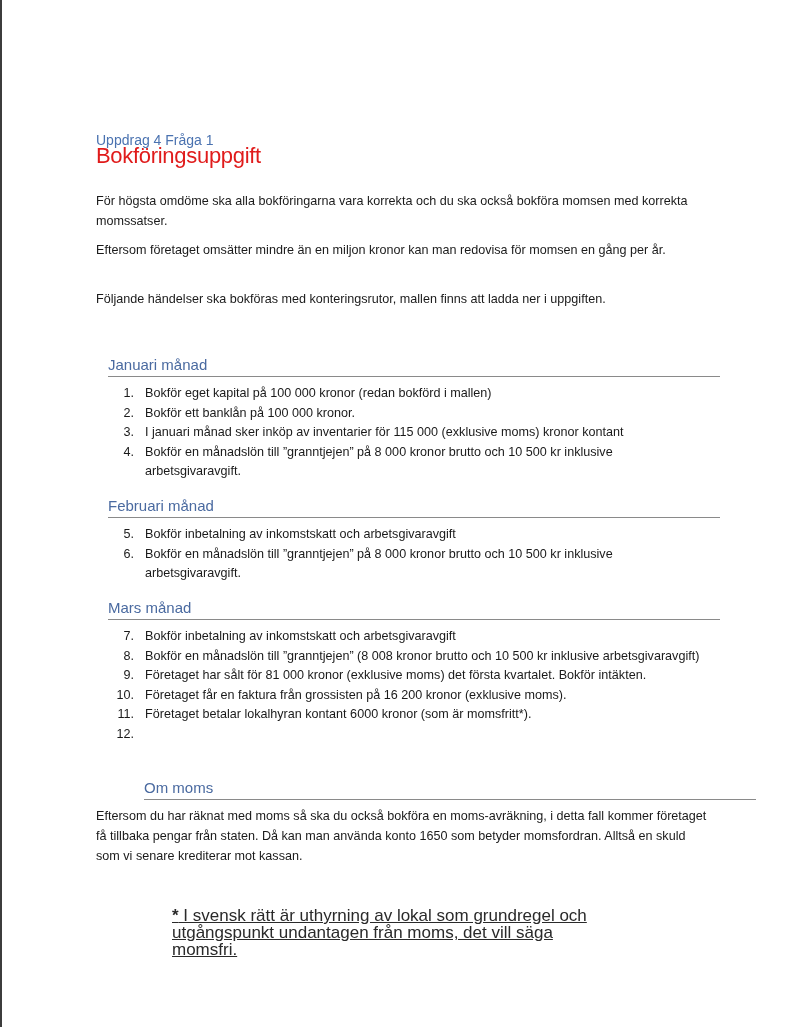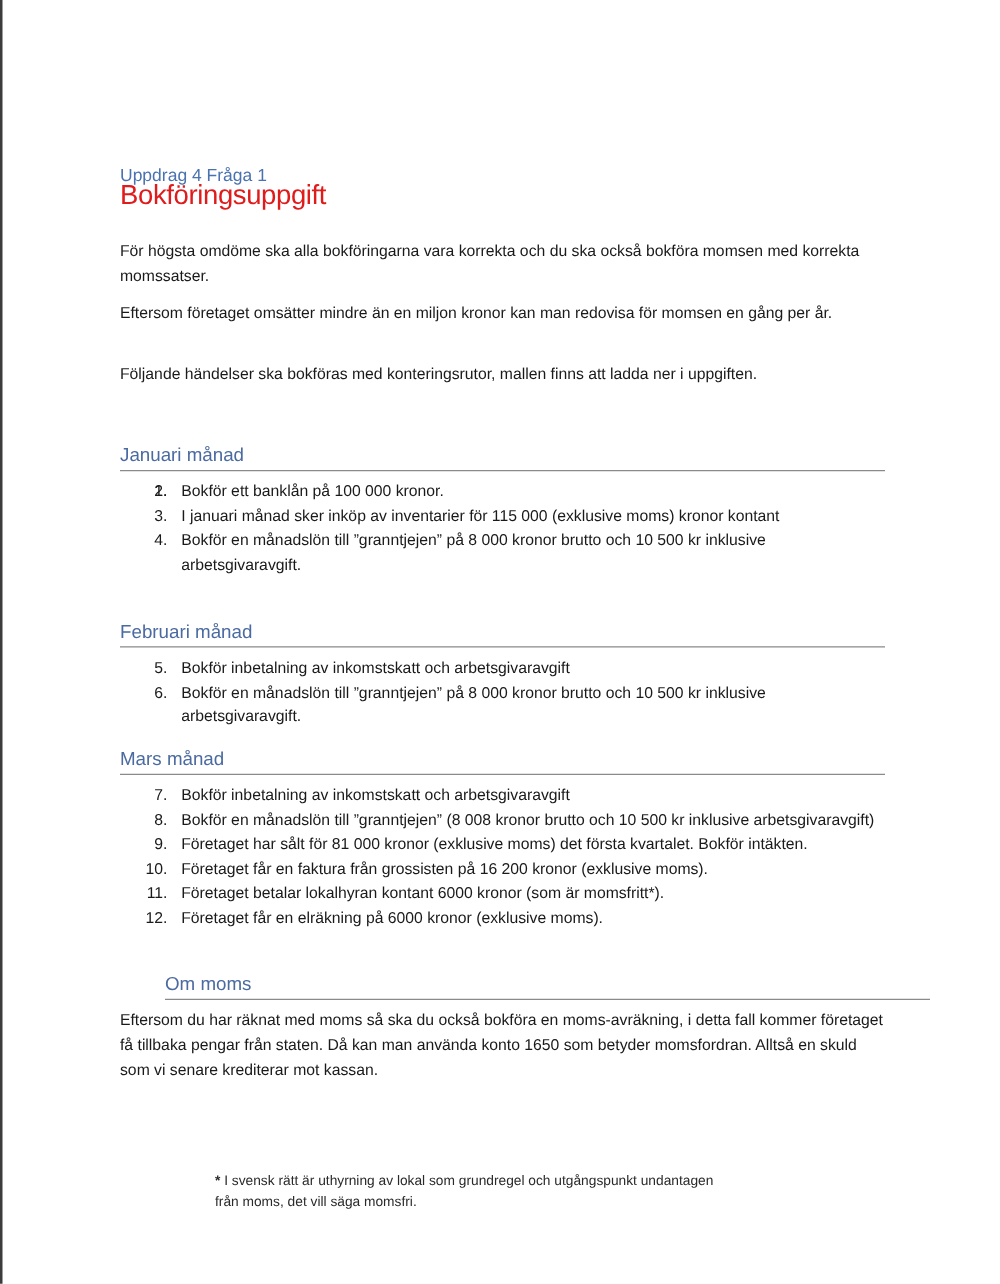--- a/index.html
+++ b/index.html
@@ -51,21 +51,21 @@
     position: absolute;
     left: 0;
     width: 612px;
     font-size: 12.6px;
     line-height: 20px;
     color: #1a1a1a;
     margin: 0;
   }
   .section-heading {
     position: absolute;
-    left: 0;
+    left: 12px;
     width: 612px;
     height: 24px;
     border-bottom: 1px solid #8a8a8a;
   }
   .section-heading span {
     position: absolute;
     left: 0;
     bottom: 3px;
     font-size: 15px;
     color: #4a6aa0;
@@ -88,25 +88,26 @@
   }
   .list li .num {
     position: absolute;
     left: 0;
     width: 38px;
     text-align: right;
   }
   .footnote {
     position: absolute;
     left: 172px;
-    top: 937px;
+    top: 907px;
     width: 420px;
-    font-size: 11px;
+    font-size: 17px;
     line-height: 17px;
     color: #2a2a2a;
+    text-decoration: underline;
   }
   .footnote .star {
     font-weight: bold;
   }
 </style>
 </head>
 <body>
 
 <div class="page-border-left"></div>
 
@@ -116,21 +117,21 @@
   <div class="subtitle">Uppdrag 4 Fråga 1</div>
 
   <p class="para" style="top:191px;">För högsta omdöme ska alla bokföringarna vara korrekta och du ska också bokföra momsen med korrekta momssatser.</p>
   <p class="para" style="top:240px;">Eftersom företaget omsätter mindre än en miljon kronor kan man redovisa för momsen en gång per år.</p>
   <p class="para" style="top:289px;">Följande händelser ska bokföras med konteringsrutor, mallen finns att ladda ner i uppgiften.</p>
 
   <div class="section-heading" style="top:352px;">
     <span>Januari månad</span>
   </div>
   <ol class="list" style="top:384px;">
-    <li><span class="num">1.</span></li>
+    <li><span class="num">1.</span><span>Bokför eget kapital på 100 000 kronor (redan bokförd i mallen)</span></li>
     <li><span class="num">2.</span><span>Bokför ett banklån på 100 000 kronor.</span></li>
     <li><span class="num">3.</span><span>I januari månad sker inköp av inventarier för 115 000 (exklusive moms) kronor kontant</span></li>
     <li><span class="num">4.</span><span>Bokför en månadslön till ”granntjejen” på 8 000 kronor brutto och 10 500 kr inklusive arbetsgivaravgift.</span></li>
   </ol>
 
   <div class="section-heading" style="top:493px;">
     <span>Februari månad</span>
   </div>
   <ol class="list" style="top:525px;">
     <li><span class="num">5.</span><span>Bokför inbetalning av inkomstskatt och arbetsgivaravgift</span></li>
@@ -139,21 +140,21 @@
 
   <div class="section-heading" style="top:595px;">
     <span>Mars månad</span>
   </div>
   <ol class="list" style="top:627px;">
     <li><span class="num">7.</span><span>Bokför inbetalning av inkomstskatt och arbetsgivaravgift</span></li>
     <li><span class="num">8.</span><span>Bokför en månadslön till ”granntjejen” (8 008 kronor brutto och 10 500 kr inklusive arbetsgivaravgift)</span></li>
     <li><span class="num">9.</span><span>Företaget har sålt för 81 000 kronor (exklusive moms) det första kvartalet. Bokför intäkten.</span></li>
     <li><span class="num">10.</span><span>Företaget får en faktura från grossisten på 16 200 kronor (exklusive moms).</span></li>
     <li><span class="num">11.</span><span>Företaget betalar lokalhyran kontant 6000 kronor (som är momsfritt*).</span></li>
-    <li><span class="num">12.</span><span>Företaget får en elräkning på 6000 kronor (exklusive moms).</span></li>
+    <li><span class="num">12.</span></li>
   </ol>
 
   <div class="section-heading" style="top:775px;margin-left:36px;">
     <span>Om moms</span>
   </div>
   <p class="para" style="top:806px; line-height:20px;">Eftersom du har räknat med moms så ska du också bokföra en moms-avräkning, i detta fall kommer företaget få tillbaka pengar från staten. Då kan man använda konto 1650 som betyder momsfordran. Alltså en skuld som vi senare krediterar mot kassan.</p>
 
 </div>
 
 <div class="footnote">

